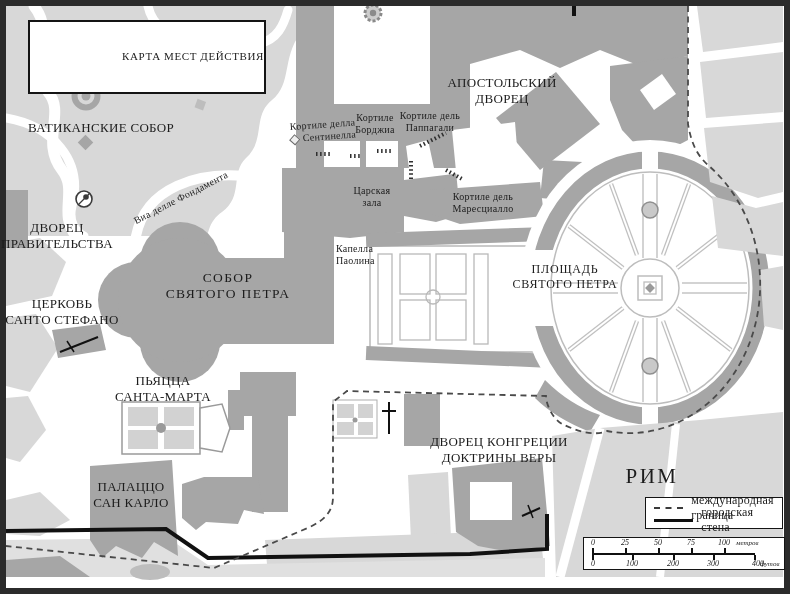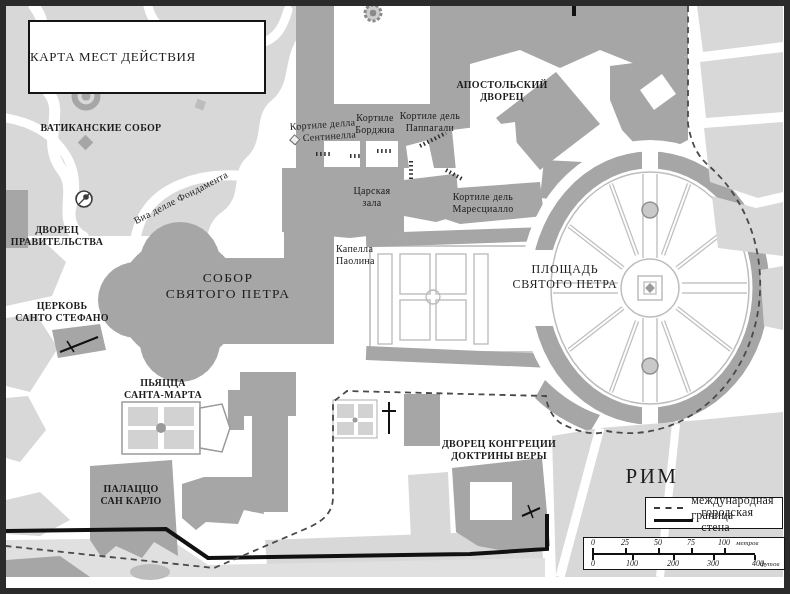--- a/index.html
+++ b/index.html
@@ -2,33 +2,33 @@
 <html><head>
 <meta charset="utf-8">
 <style>
   html,body{margin:0;padding:0;background:#fff;}
   #stage{position:relative;width:790px;height:594px;background:#2b2b2b;overflow:hidden;
          font-family:"Liberation Serif","DejaVu Serif",serif;color:#1c1c1c;}
   #mapsvg{position:absolute;left:0;top:0;}
   .lbl{position:absolute;text-align:center;white-space:nowrap;line-height:1.22;
        transform:translate(-50%,-50%);letter-spacing:.3px;}
   .lbl .ln{display:block;}
-  .caps{font-size:10px;font-weight:bold;}
+  .caps{font-size:13px;}
   .small{font-size:10px;}
   .big{font-size:13.5px;letter-spacing:1.4px;}
   .sq{font-size:12px;letter-spacing:.8px;}
   .rome{font-size:21px;letter-spacing:2.5px;text-align:right;}
   .leftal{text-align:left;transform:translate(0,-50%);}
   .rot{transform:translate(-50%,-50%) rotate(-27deg);}
   .rot4{transform:translate(-50%,-50%) rotate(-4deg);}
   .diamond{display:inline-block;width:6px;height:6px;border:1.5px solid #6a6a6a;background:#efefef;
            transform:rotate(45deg);margin-right:4px;vertical-align:middle;}
   #titlebox{position:absolute;left:28px;top:20px;width:234px;height:70px;background:#fff;
             border:2.5px solid #141414;display:flex;flex-direction:column;justify-content:center;
-            text-align:left;font-size:13px;letter-spacing:.6px;line-height:1.55;}
+            text-align:right;font-size:11px;letter-spacing:.6px;line-height:1.55;}
   #legendbox{position:absolute;left:645px;top:497px;width:138px;height:32px;background:#fff;
              border:1.5px solid #141414;box-sizing:border-box;padding:4px 6px 2px 8px;}
   .legrow{display:flex;align-items:center;height:12px;}
   .legsample{width:44px;margin-right:8px;}
   .legsample.dash{border-top:2px dashed #3a3a3a;}
   .legsample.solid{border-top:3px solid #101010;}
   .legtxt{font-size:12px;letter-spacing:.2px;}
   #scalebox{position:absolute;left:583px;top:537px;width:202px;height:33px;background:#fff;
             border:1.5px solid #141414;box-sizing:border-box;}
   .s-line{position:absolute;left:8px;top:15px;width:163px;height:2px;background:#101010;}

